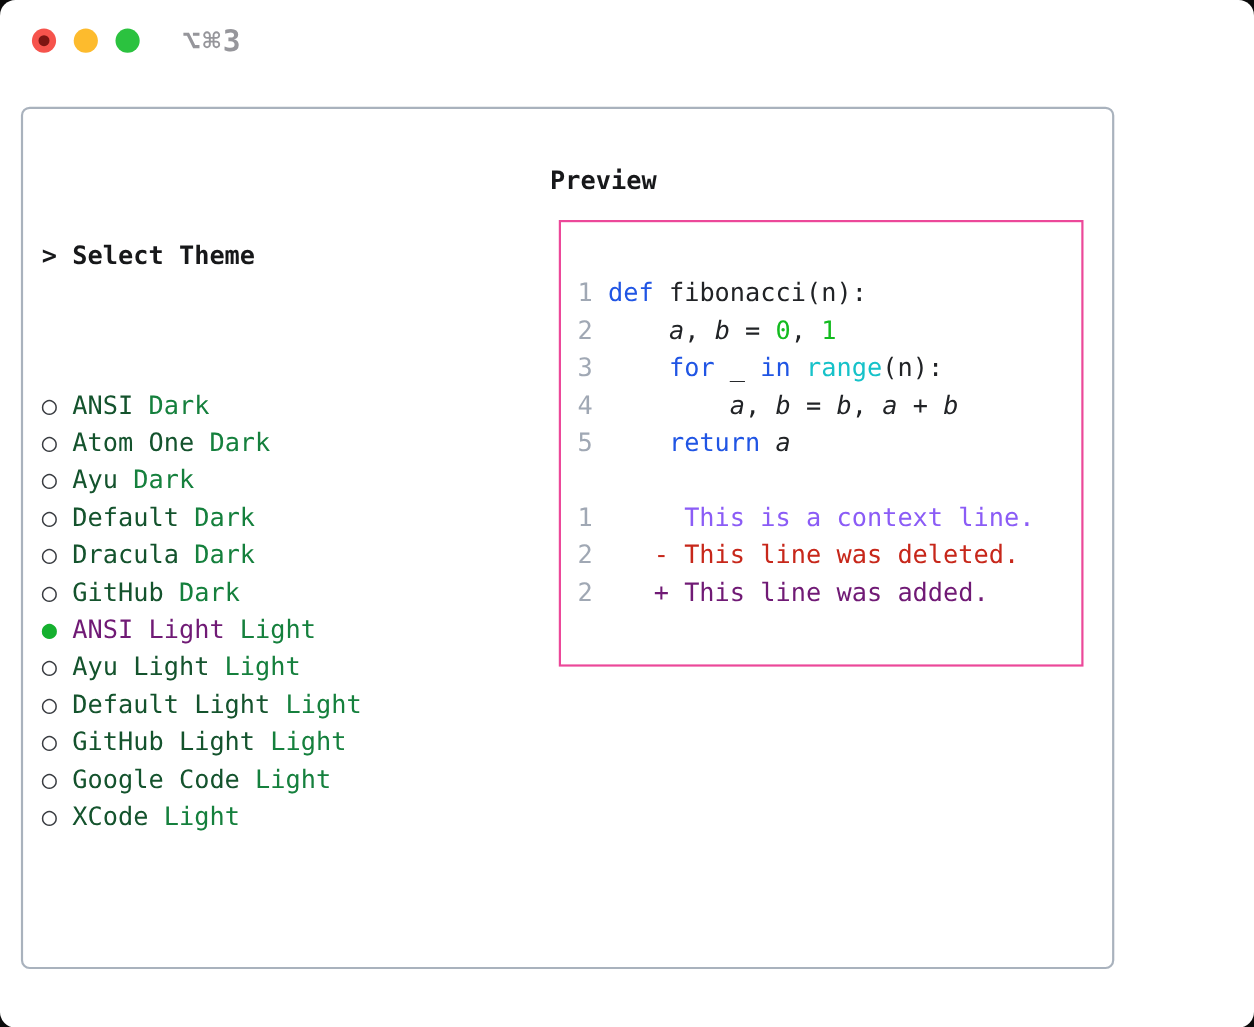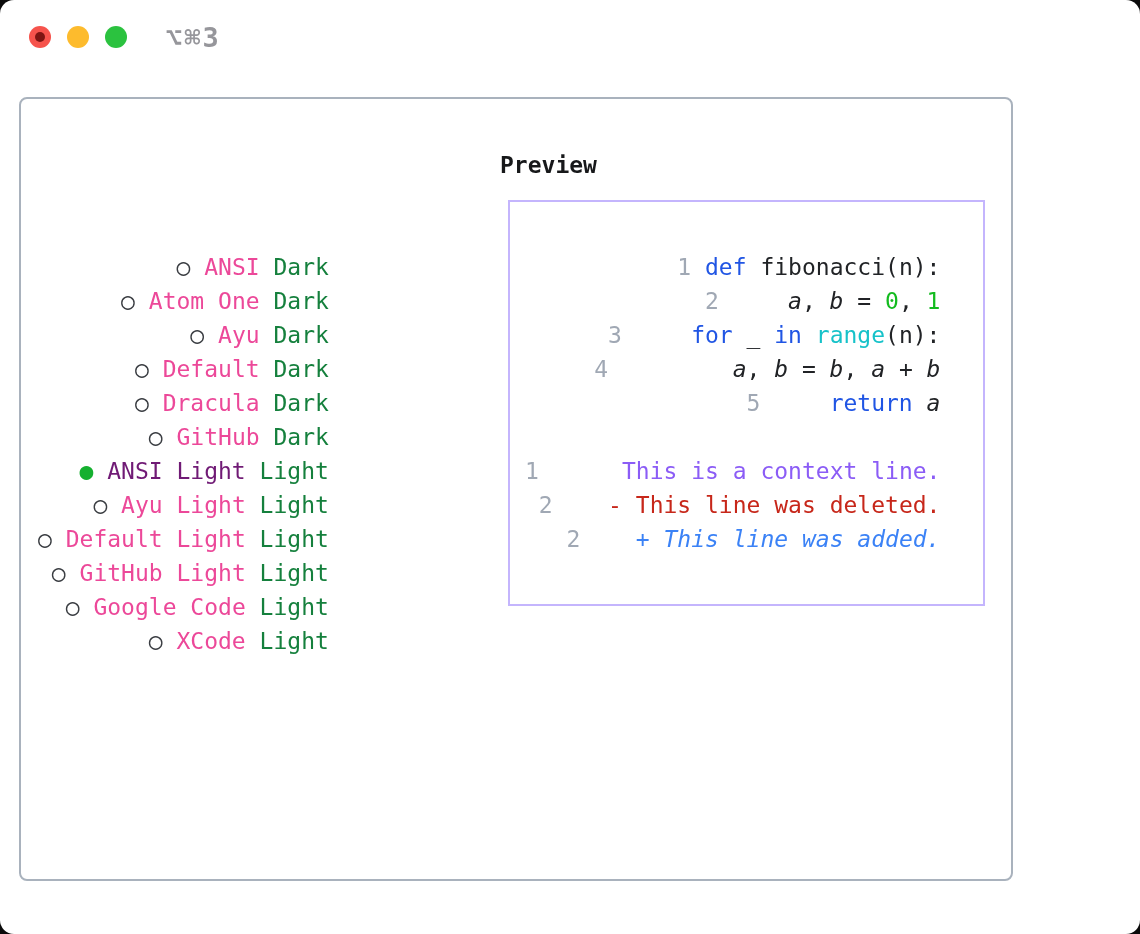--- a/index.html
+++ b/index.html
@@ -29,67 +29,68 @@
     position:absolute;left:166px;top:22px;
     font-size:27px;font-weight:600;color:#96969b;letter-spacing:2px;
   }
   
   .panel{
     position:absolute;left:19px;top:97px;
     width:990px;height:780px;
     border:2px solid #a9b2bd;border-radius:8px;
     background:#ffffff;
   }
-  .mono{font-size:23px;line-height:34px;white-space:pre;text-align:right;}
+  .mono{font-size:23px;line-height:34px;white-space:pre;}
   
   .left-col{position:absolute;left:17px;top:49px;}
   .trow{height:34px;}
   .hdr-prefix{color:#17181a;font-weight:bold;}
   .hdr-label{color:#17181a;font-weight:bold;}
   .bullet{color:#3a3d42;}
   .bullet.sel{color:#15b02f;}
-  .nm{color:#ec4899;}
+  .nm{color:#14532d;}
   .nm.sel{color:#701a75;}
   .tag{color:#15803d;}
   .spacer{height:34px;}
   
   .preview-hdr{position:absolute;left:479px;top:49px;color:#17181a;font-weight:bold;}
   .preview-box{
     position:absolute;left:487px;top:101px;
     width:473px;height:402px;
-    border:2px solid #c4b5fd;
+    border:2px solid #ec4899;
     background:#ffffff;
   }
   .code{position:absolute;left:15px;top:48px;}
   .cl{height:34px;}
   .seg.ln{color:#a0a8b4;}
   .seg.pl{color:#212326;}
   .seg.kw{color:#2055e4;}
   .seg.bi{color:#16c2c9;}
   .seg.num{color:#13bb1f;}
   .seg.var{color:#212326;font-style:italic;}
   .seg.ctx{color:#8b5cf6;}
   .seg.del{color:#c7271a;}
-  .seg.add{color:#3b82f6;font-style:italic;}
+  .seg.add{color:#701a75;}
 </style>
 </head>
 <body>
 
 <div class="window">
 
   <div class="titlebar">
     <div class="light red"></div>
     <div class="light yellow"></div>
     <div class="light green"></div>
     <div class="shortcut">⌥⌘3</div>
   </div>
 
   <div class="panel">
 
     <div class="left-col mono">
+      <div class="trow"><span class="hdr-prefix">&gt;</span><span> </span><span class="hdr-label">Select Theme</span></div>
       
       <div id="theme-items"><div class="trow"><span class="bullet">○</span><span class=""> </span><span class="nm">ANSI</span><span class=""> </span><span class="tag">Dark</span></div><div class="trow"><span class="bullet">○</span><span class=""> </span><span class="nm">Atom One</span><span class=""> </span><span class="tag">Dark</span></div><div class="trow"><span class="bullet">○</span><span class=""> </span><span class="nm">Ayu</span><span class=""> </span><span class="tag">Dark</span></div><div class="trow"><span class="bullet">○</span><span class=""> </span><span class="nm">Default</span><span class=""> </span><span class="tag">Dark</span></div><div class="trow"><span class="bullet">○</span><span class=""> </span><span class="nm">Dracula</span><span class=""> </span><span class="tag">Dark</span></div><div class="trow"><span class="bullet">○</span><span class=""> </span><span class="nm">GitHub</span><span class=""> </span><span class="tag">Dark</span></div><div class="trow"><span class="bullet sel">●</span><span class=""> </span><span class="nm sel">ANSI Light</span><span class=""> </span><span class="tag">Light</span></div><div class="trow"><span class="bullet">○</span><span class=""> </span><span class="nm">Ayu Light</span><span class=""> </span><span class="tag">Light</span></div><div class="trow"><span class="bullet">○</span><span class=""> </span><span class="nm">Default Light</span><span class=""> </span><span class="tag">Light</span></div><div class="trow"><span class="bullet">○</span><span class=""> </span><span class="nm">GitHub Light</span><span class=""> </span><span class="tag">Light</span></div><div class="trow"><span class="bullet">○</span><span class=""> </span><span class="nm">Google Code</span><span class=""> </span><span class="tag">Light</span></div><div class="trow"><span class="bullet">○</span><span class=""> </span><span class="nm">XCode</span><span class=""> </span><span class="tag">Light</span></div></div>
       <div class="spacer"></div>
       <div class="trow"></div>
       
       
       
     </div>
 
     <div class="preview-hdr mono">Preview</div>

